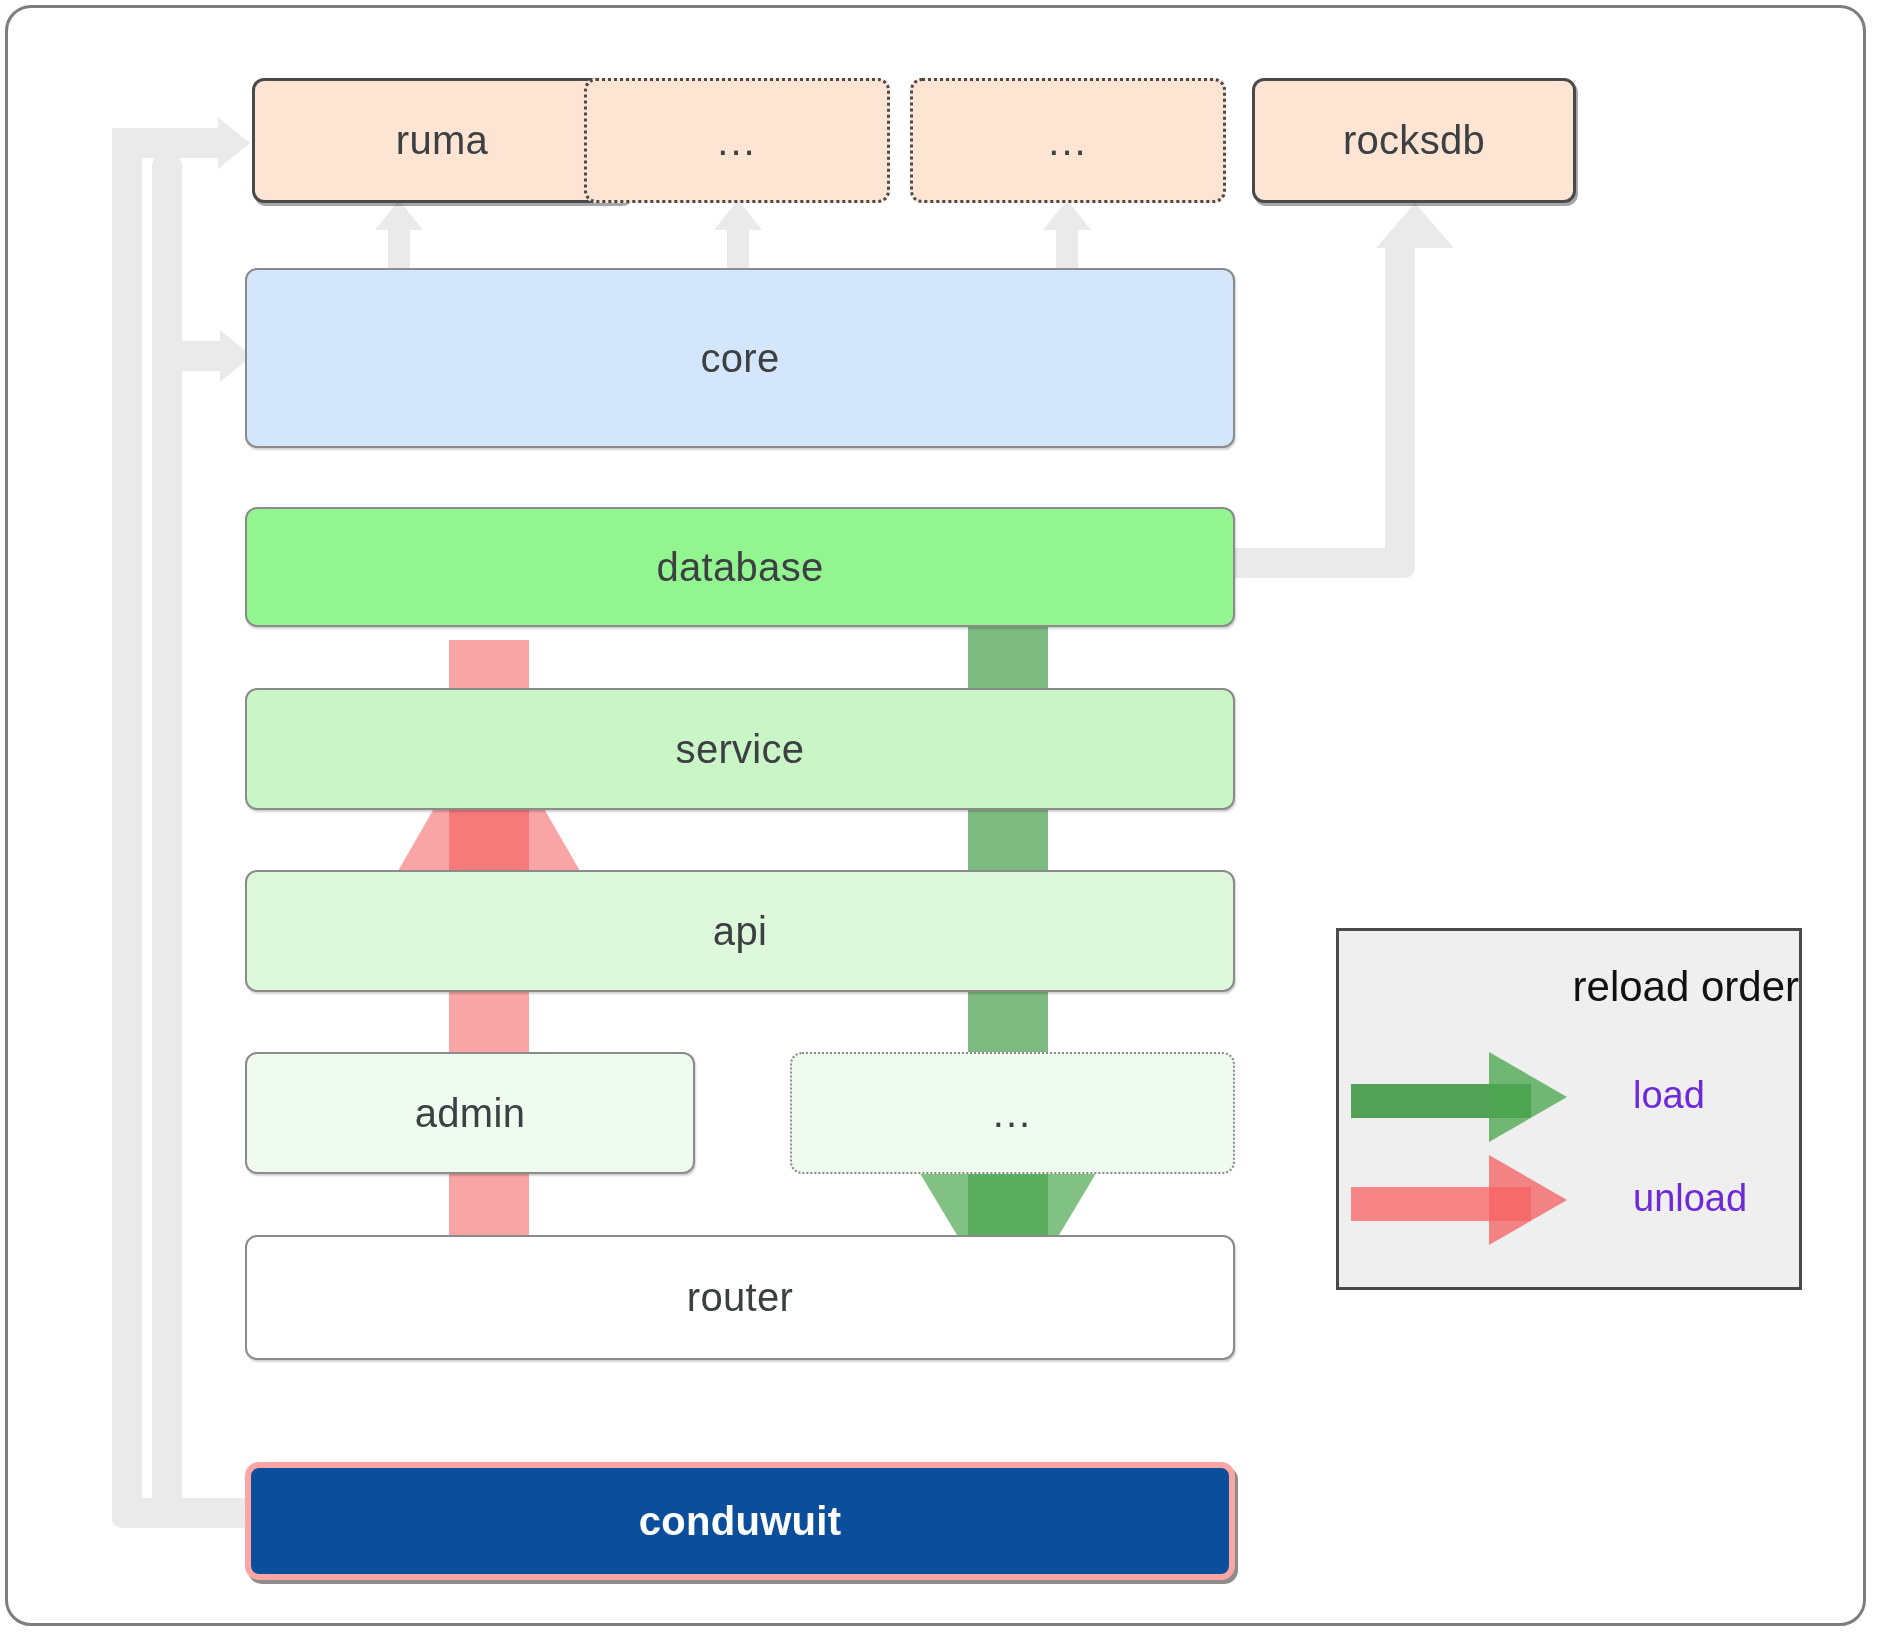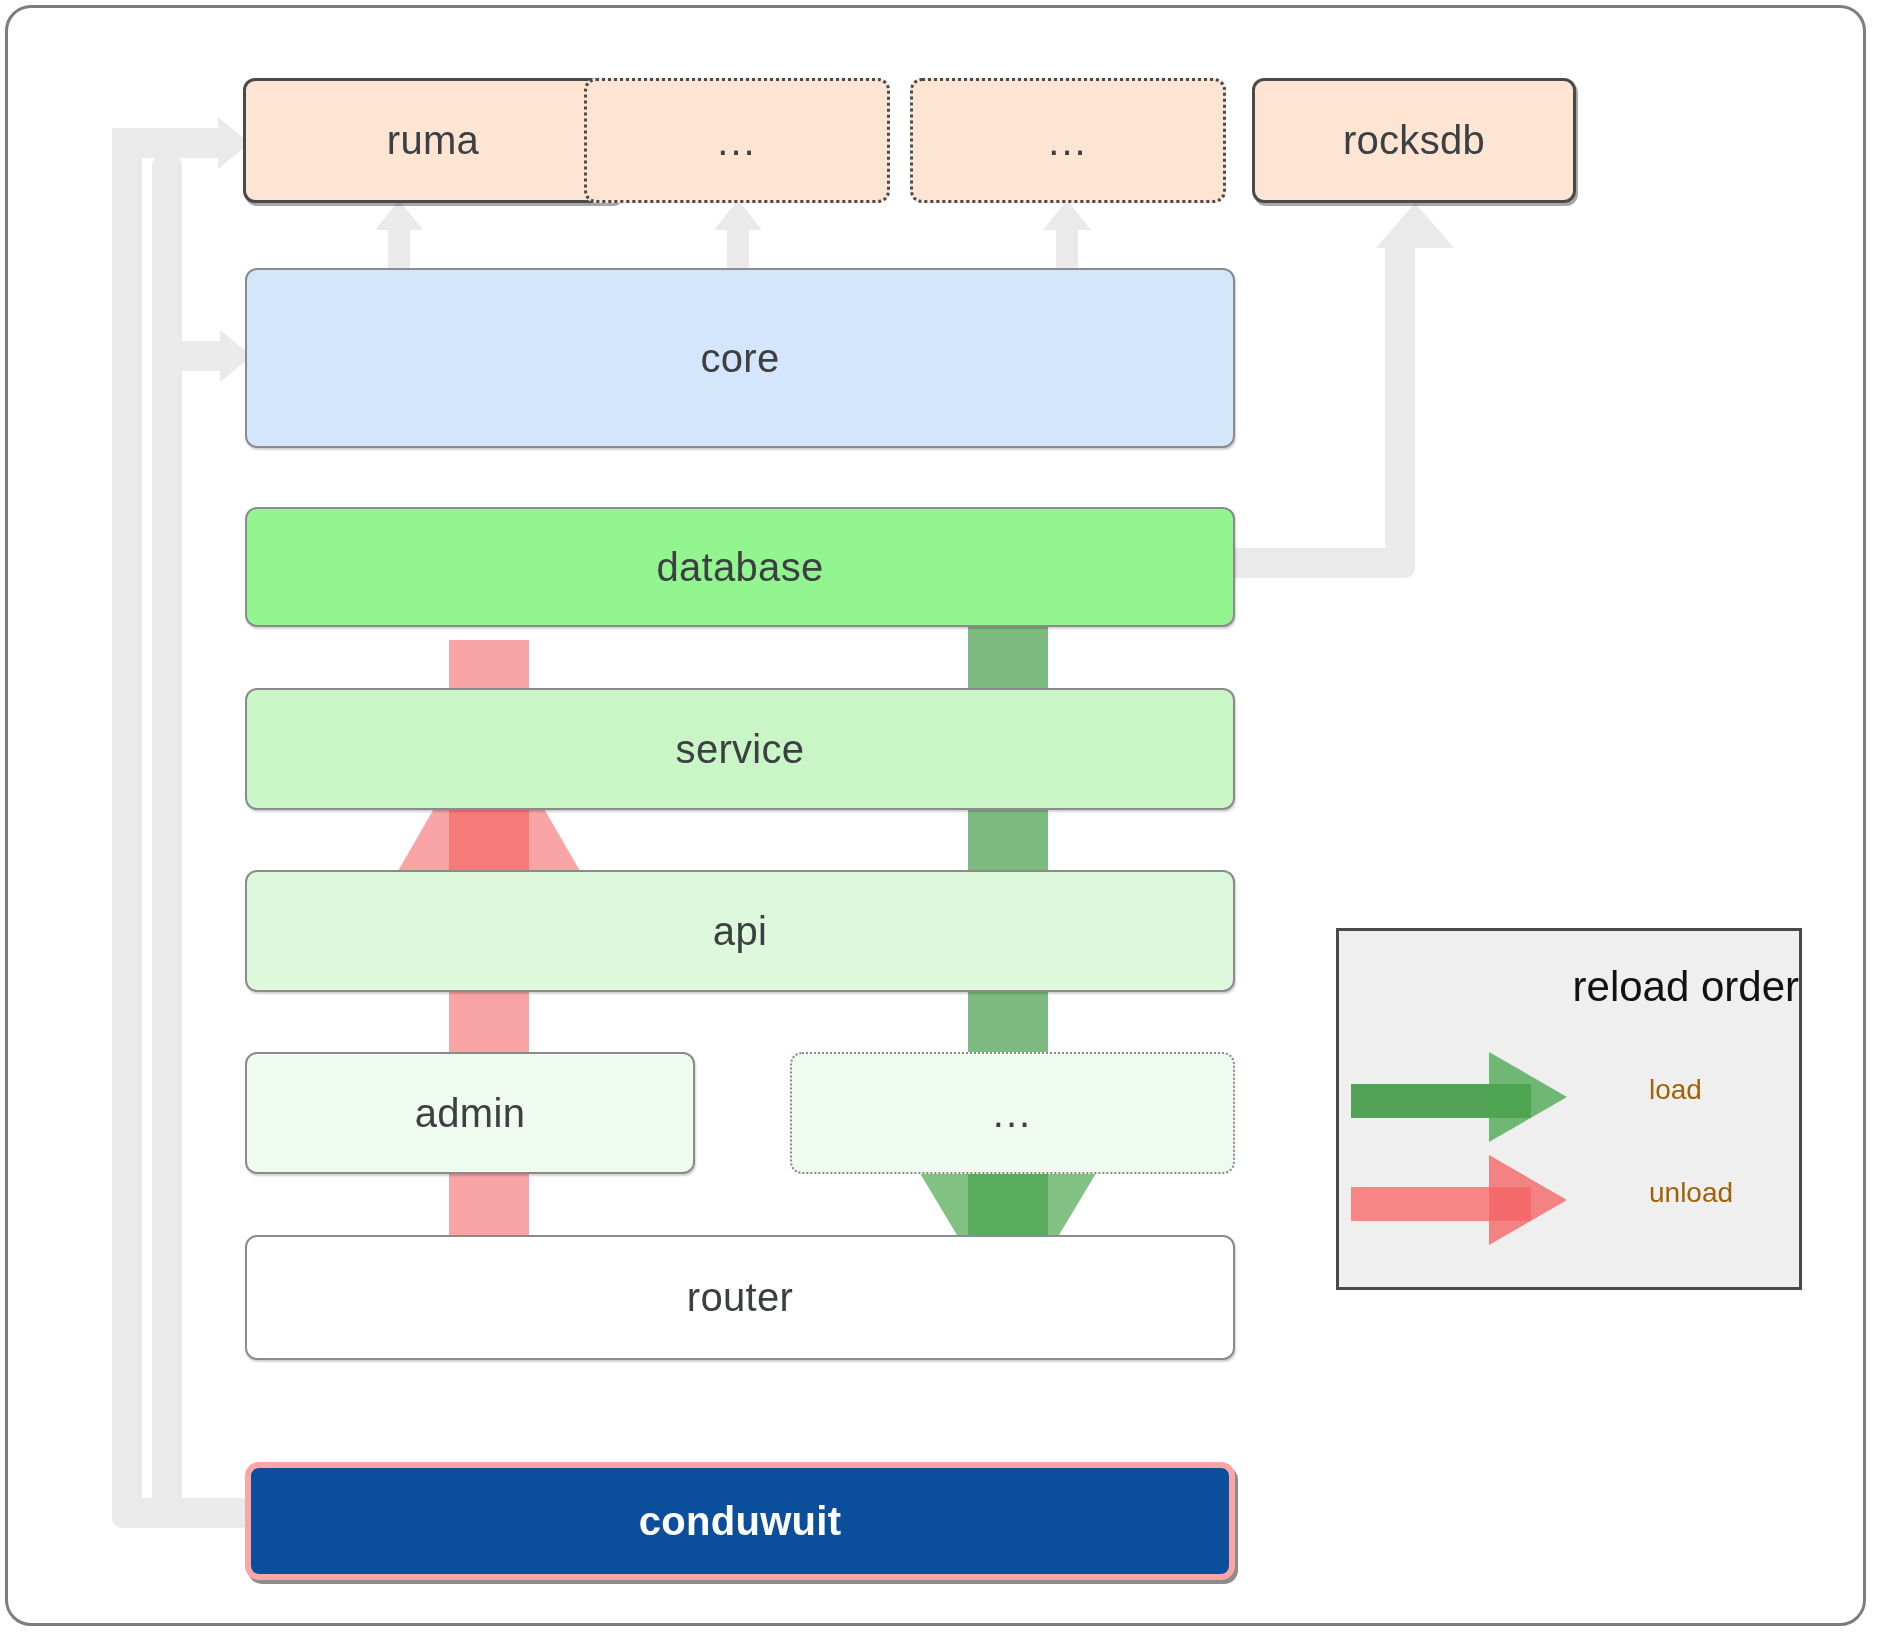--- a/index.html
+++ b/index.html
@@ -134,24 +134,24 @@
     top: 32px;
     left: 0;
     width: 100%;
     text-align: right;
     font-size: 42px;
     color: #111111;
   }
   .legend-row { position: absolute; left: 0; width: 100%; height: 90px; }
   .legend-label {
     position: absolute;
-    left: 310px;
+    left: 294px;
     top: 18px;
-    font-size: 28px;
-    color: #a16207;
+    font-size: 38px;
+    color: #6d28d9;
   }
   .lg-shaft { position: absolute; left: 12px; top: 28px; width: 180px; height: 34px; }
   .lg-head  { position: absolute; left: 150px; top: -4px; width: 0; height: 0; }
   .lg-head-green {
     border-top: 45px solid transparent;
     border-bottom: 45px solid transparent;
     border-left: 78px solid rgba(76,166,79,0.78);
   }
   .lg-head-red {
     border-top: 45px solid transparent;
@@ -185,21 +185,21 @@
 
   <div class="pipe" style="left:388px; top:225px; width:22px; height:48px;"></div>
   <div class="arrowhead ah-up" style="left:375px; top:200px; border-left-width:24px; border-right-width:24px; border-bottom-width:30px;"></div>
 
   <div class="pipe" style="left:727px; top:225px; width:22px; height:48px;"></div>
   <div class="arrowhead ah-up" style="left:714px; top:200px; border-left-width:24px; border-right-width:24px; border-bottom-width:30px;"></div>
 
   <div class="pipe" style="left:1056px; top:225px; width:22px; height:48px;"></div>
   <div class="arrowhead ah-up" style="left:1043px; top:200px; border-left-width:24px; border-right-width:24px; border-bottom-width:30px;"></div>
 
-  <div class="node dep" style="left:243px; top:78px; width:380px; height:125px;">
+  <div class="node dep" style="left:252px; top:78px; width:380px; height:125px;">
     <span class="lbl">ruma</span>
   </div>
   <div class="node dep dotted" style="left:584px; top:78px; width:306px; height:125px;">
     <span class="lbl dots">...</span>
   </div>
   <div class="node dep dotted" style="left:910px; top:78px; width:316px; height:125px;">
     <span class="lbl dots">...</span>
   </div>
   <div class="node layer core-layer" style="left:245px; top:268px; width:990px; height:180px;">
     <span class="lbl">core</span>

